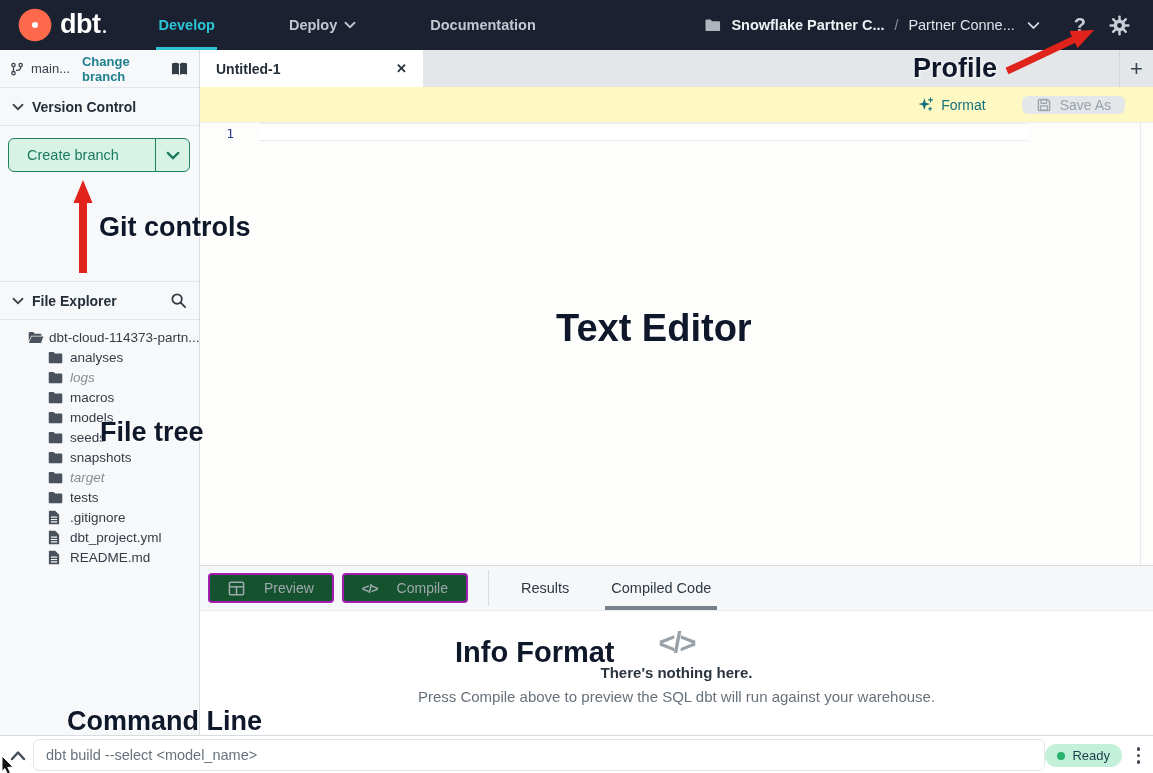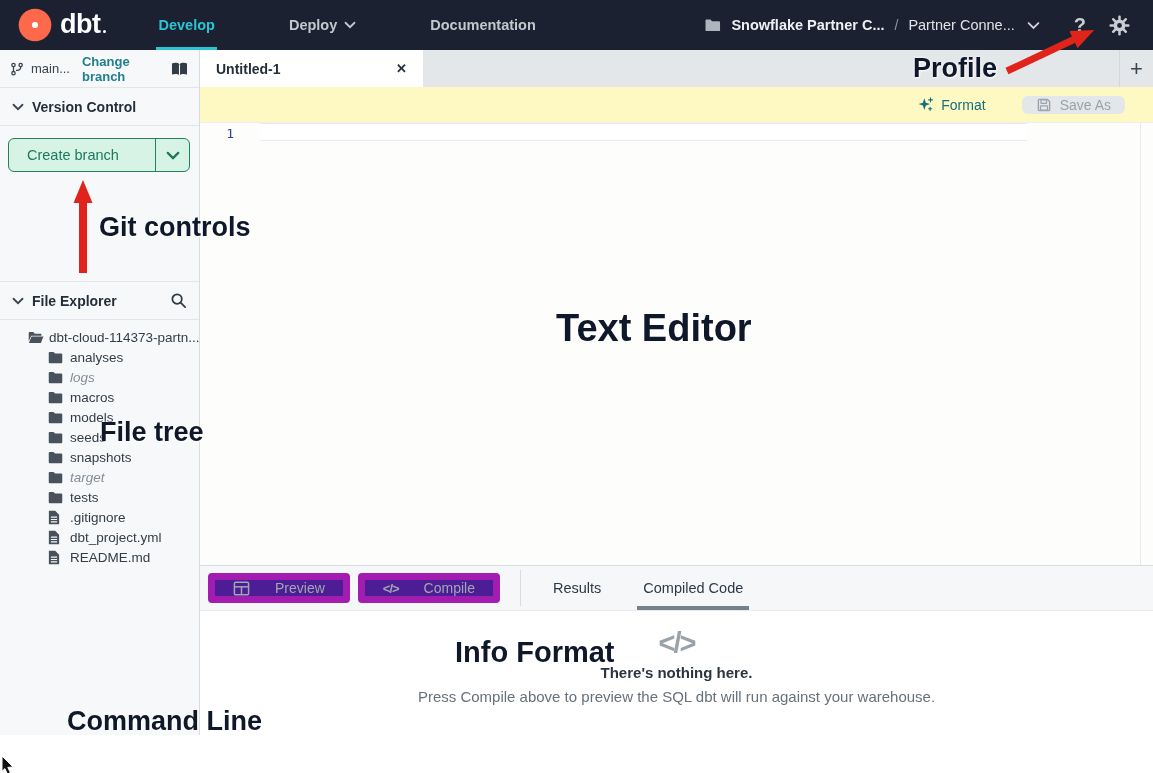--- a/index.html
+++ b/index.html
@@ -79,22 +79,22 @@
                 font-family:"DejaVu Sans Mono", monospace; font-size:13px; color:#31418f; }
   .cur-line { position:absolute; top:0; left:60px; width:767px; height:18px;
               background:#fff; border-top:1px solid #e9eaec; border-bottom:1px solid #e9eaec; cursor:text; }
   .editor-divider { position:absolute; top:0; left:940px; width:1px; height:442px; background:#e8eaec; }
 
   
   .panel { height:170px; border-top:1px solid #d9dcdf; background:#fff; }
   .panel-head { height:45px; background:#f6f7f9; display:flex; align-items:stretch;
                 border-bottom:1px solid #e8eaed; }
   .panel-btns { display:flex; align-items:center; gap:8px; padding-left:8px; }
-  .pbtn { height:30px; display:flex; align-items:center; gap:25px; padding:0 18px;
-          background:#4c1d95; border:7px solid #a21caf; border-radius:4px;
+  .pbtn { height:30px; display:flex; align-items:center; gap:19px; padding:0 18px;
+          background:#14532d; border:2px solid #a21caf; border-radius:4px;
           color:#a0a8b0; font-size:14px; cursor:default; }
   .pbtn .code-glyph { font-weight:700; font-size:13px; letter-spacing:-1px; color:#a0a8b0; }
   .panel-vsep { width:1px; background:#d9dcdf; margin:4px 0 4px 20px; }
   .panel-tabs { display:flex; align-items:stretch; margin-left:26px; }
   .ptab { display:flex; align-items:center; padding:0 6px; margin-right:30px;
           font-size:14.5px; color:#2e3944; cursor:pointer; position:relative; }
   .ptab.active::after { content:""; position:absolute; left:0; right:0; bottom:0; height:4px; background:#76818c; }
   .panel-body { height:124px; display:flex; flex-direction:column; align-items:center; padding-top:16px; }
   .empty-icon { font-size:29px; font-weight:700; color:#99a1a9; letter-spacing:-2px; }
   .empty-title { font-size:15px; font-weight:700; color:#2b3540; margin-top:4px; }
@@ -414,20 +414,37 @@
         </div>
         <div class="panel-body">
           <div class="empty-icon">&lt;/&gt;</div>
           <div class="empty-title">There's nothing here.</div>
           <div class="empty-sub">Press Compile above to preview the SQL dbt will run against your warehouse.</div>
         </div>
       </div>
     </section>
   </div>
 
+  <footer class="commandbar">
+    <span class="cmd-chevron">
+      <svg width="16" height="11" viewBox="0 0 16 11">
+        <polyline points="2,9 8,2.5 14,9" fill="none" stroke="#414b56" stroke-width="2.4" stroke-linecap="round" stroke-linejoin="round"></polyline>
+      </svg>
+    </span>
+    <input class="cmd-input" type="text" placeholder="dbt build --select &lt;model_name&gt;" style="">
+    <span class="ready-pill">
+      <span class="ready-dot"></span>
+      <span class="ready-text">Ready</span>
+    </span>
+    <span class="kebab">
+        <i></i>
+        <i></i>
+        <i></i>
+      </span>
+  </footer>
 
   <div class="annotations">
     <svg class="arrows" width="1153" height="773" viewBox="0 0 1153 773">
       <defs>
         <marker id="ah" markerUnits="userSpaceOnUse" markerWidth="26" markerHeight="24" refX="4" refY="11" orient="auto">
           <path d="M0 1.5 L23 11 L0 20.5 Z" fill="#e0241b"></path>
         </marker>
       </defs>
       <line x1="1007" y1="71" x2="1077" y2="38" stroke="#e0241b" stroke-width="7" marker-end="url(#ah)"></line>
       <line x1="83" y1="273" x2="83" y2="199" stroke="#e0241b" stroke-width="8" marker-end="url(#ah)"></line>

